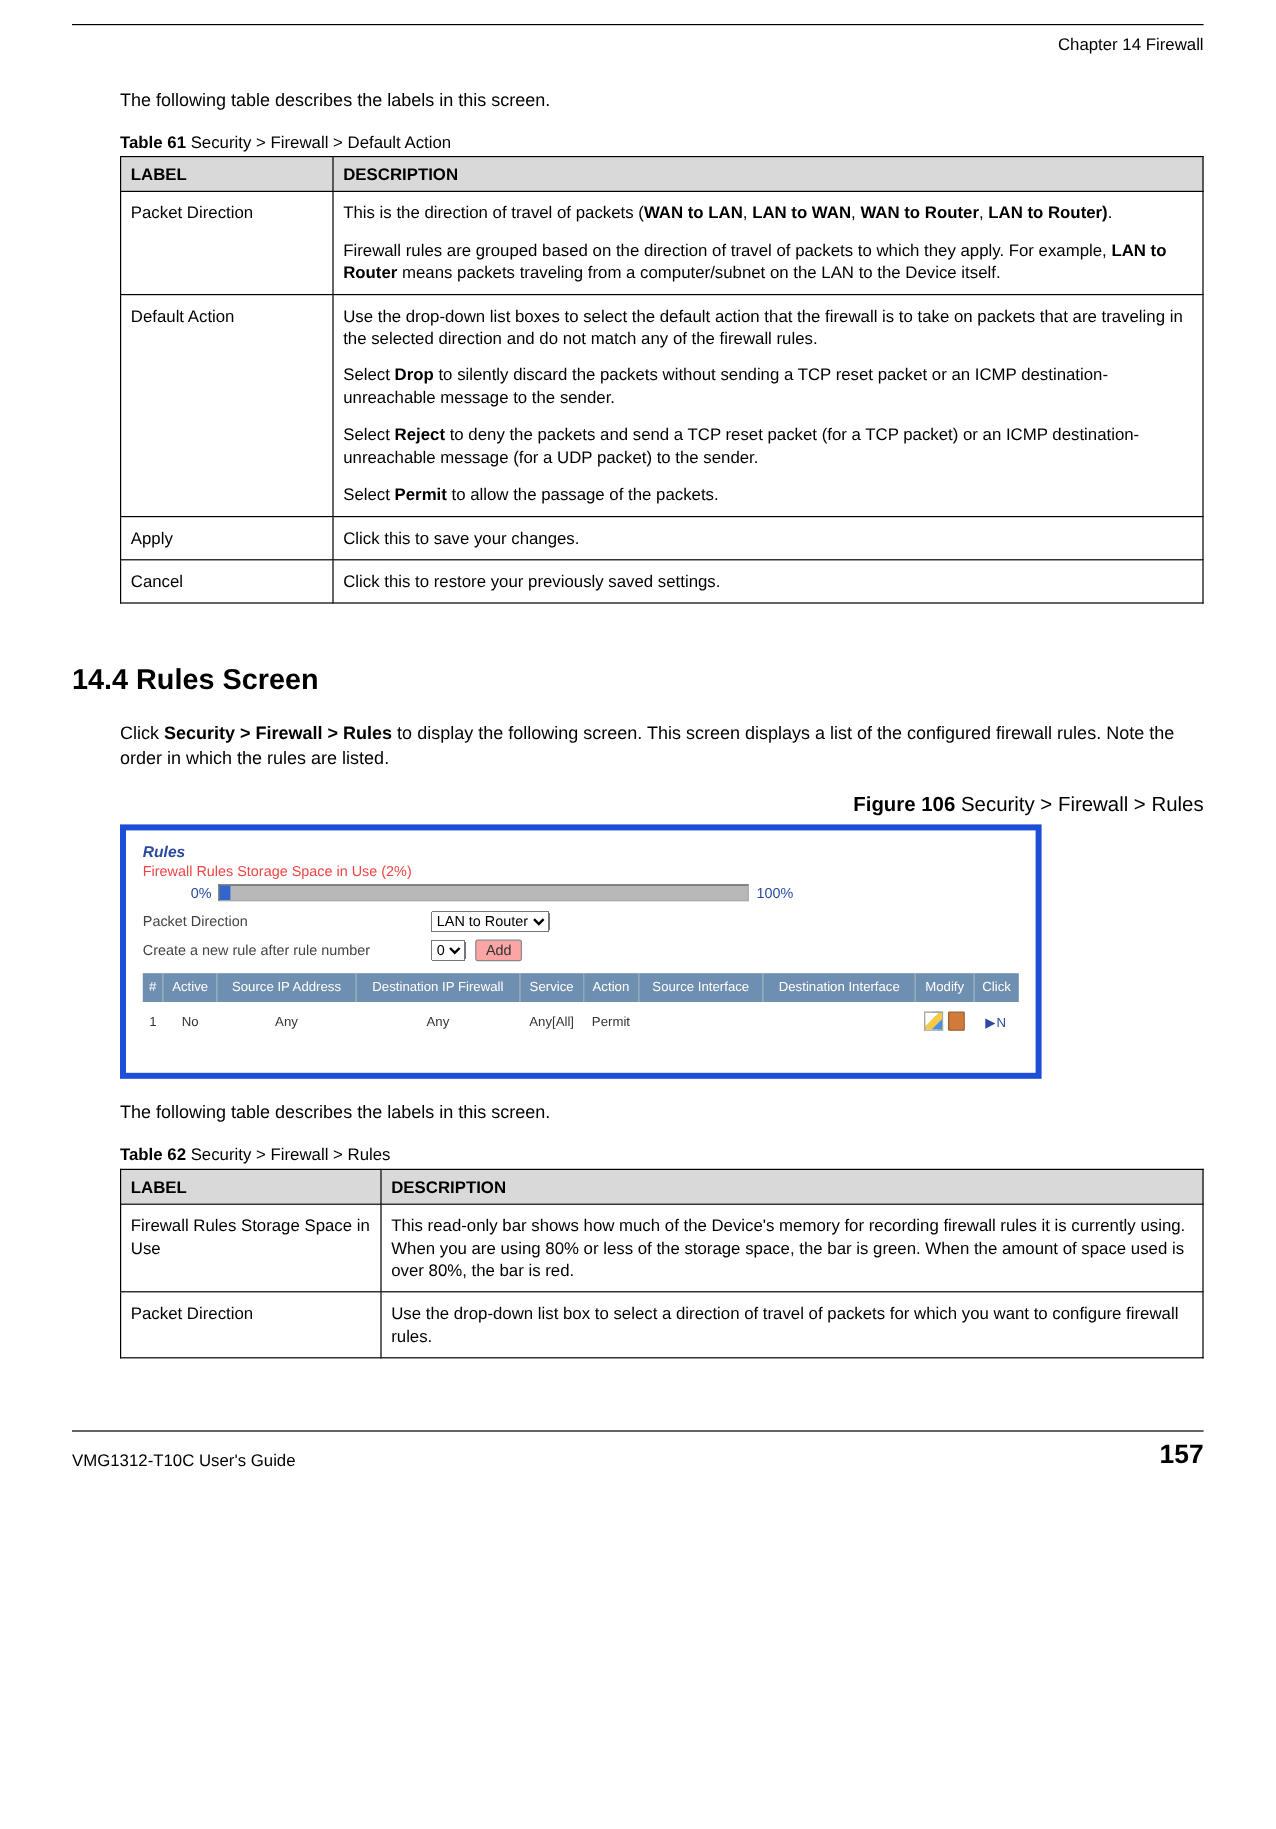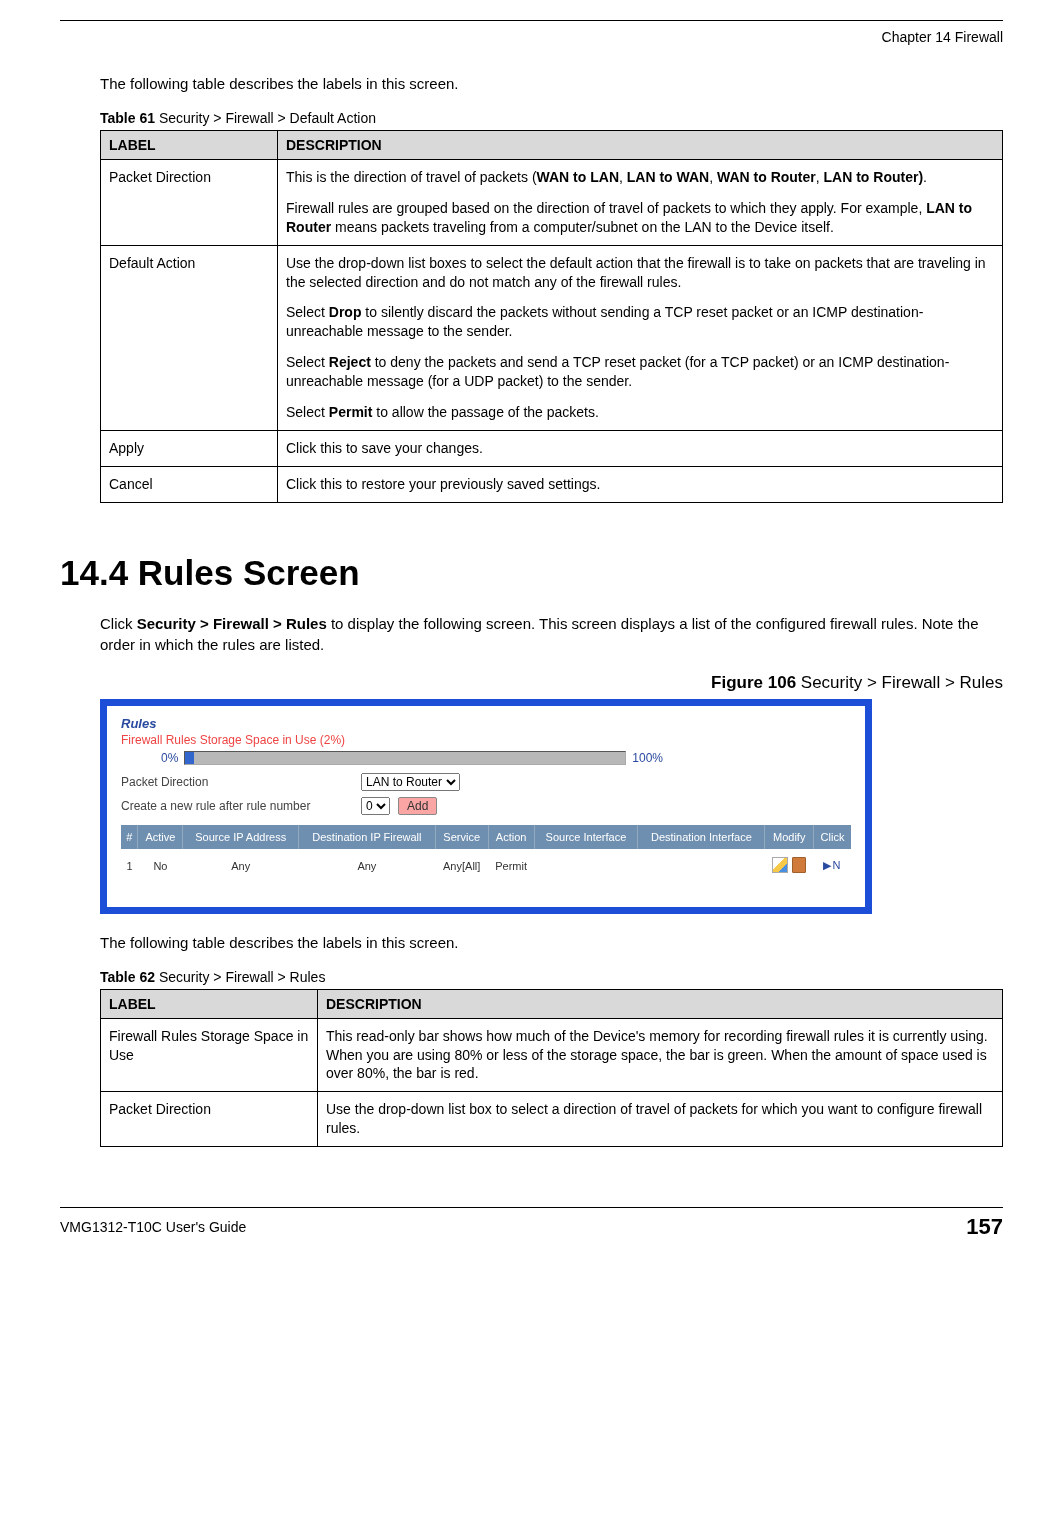--- a/index.html
+++ b/index.html
@@ -63,21 +63,21 @@
     margin-bottom: 0;
   }
   .col-label {
     width: 160px;
   }
   .col-label2 {
     width: 200px;
   }
   .section-heading {
     font-family: Arial, sans-serif;
-    font-size: 35px;
+    font-size: 24px;
     font-weight: bold;
     margin: 50px 0 20px -40px;
   }
   .body-para {
     font-size: 15px;
     line-height: 1.4;
     margin-bottom: 18px;
   }
   .body-para .bold, .strong {
     font-weight: bold;
@@ -85,21 +85,21 @@
   .figure-caption {
     font-size: 17px;
     margin-bottom: 6px;
     text-align: right;
   }
   .figure-caption .bold {
     font-weight: bold;
   }
   
   .figure-box {
-    border: 7px solid #1d4ed8;
+    border: 5px solid #1d4ed8;
     width: 730px;
     padding: 10px 14px 24px 14px;
     font-family: Tahoma, Arial, sans-serif;
     font-size: 12px;
     color: #333;
     margin-bottom: 20px;
   }
   .figure-box .rules-title {
     color: #2a4aa0;
     font-weight: bold;
@@ -207,21 +207,21 @@
   .footer {
     margin-top: 60px;
   }
   .footer-rule {
     border-top: 1px solid #000;
     margin-bottom: 6px;
   }
   .footer-row {
     display: flex;
     justify-content: space-between;
-    align-items: center;
+    align-items: flex-end;
     font-size: 14px;
   }
   .footer-row .page-num {
     font-size: 22px;
     font-weight: bold;
   }
 </style>
 </head>
 <body>
 

